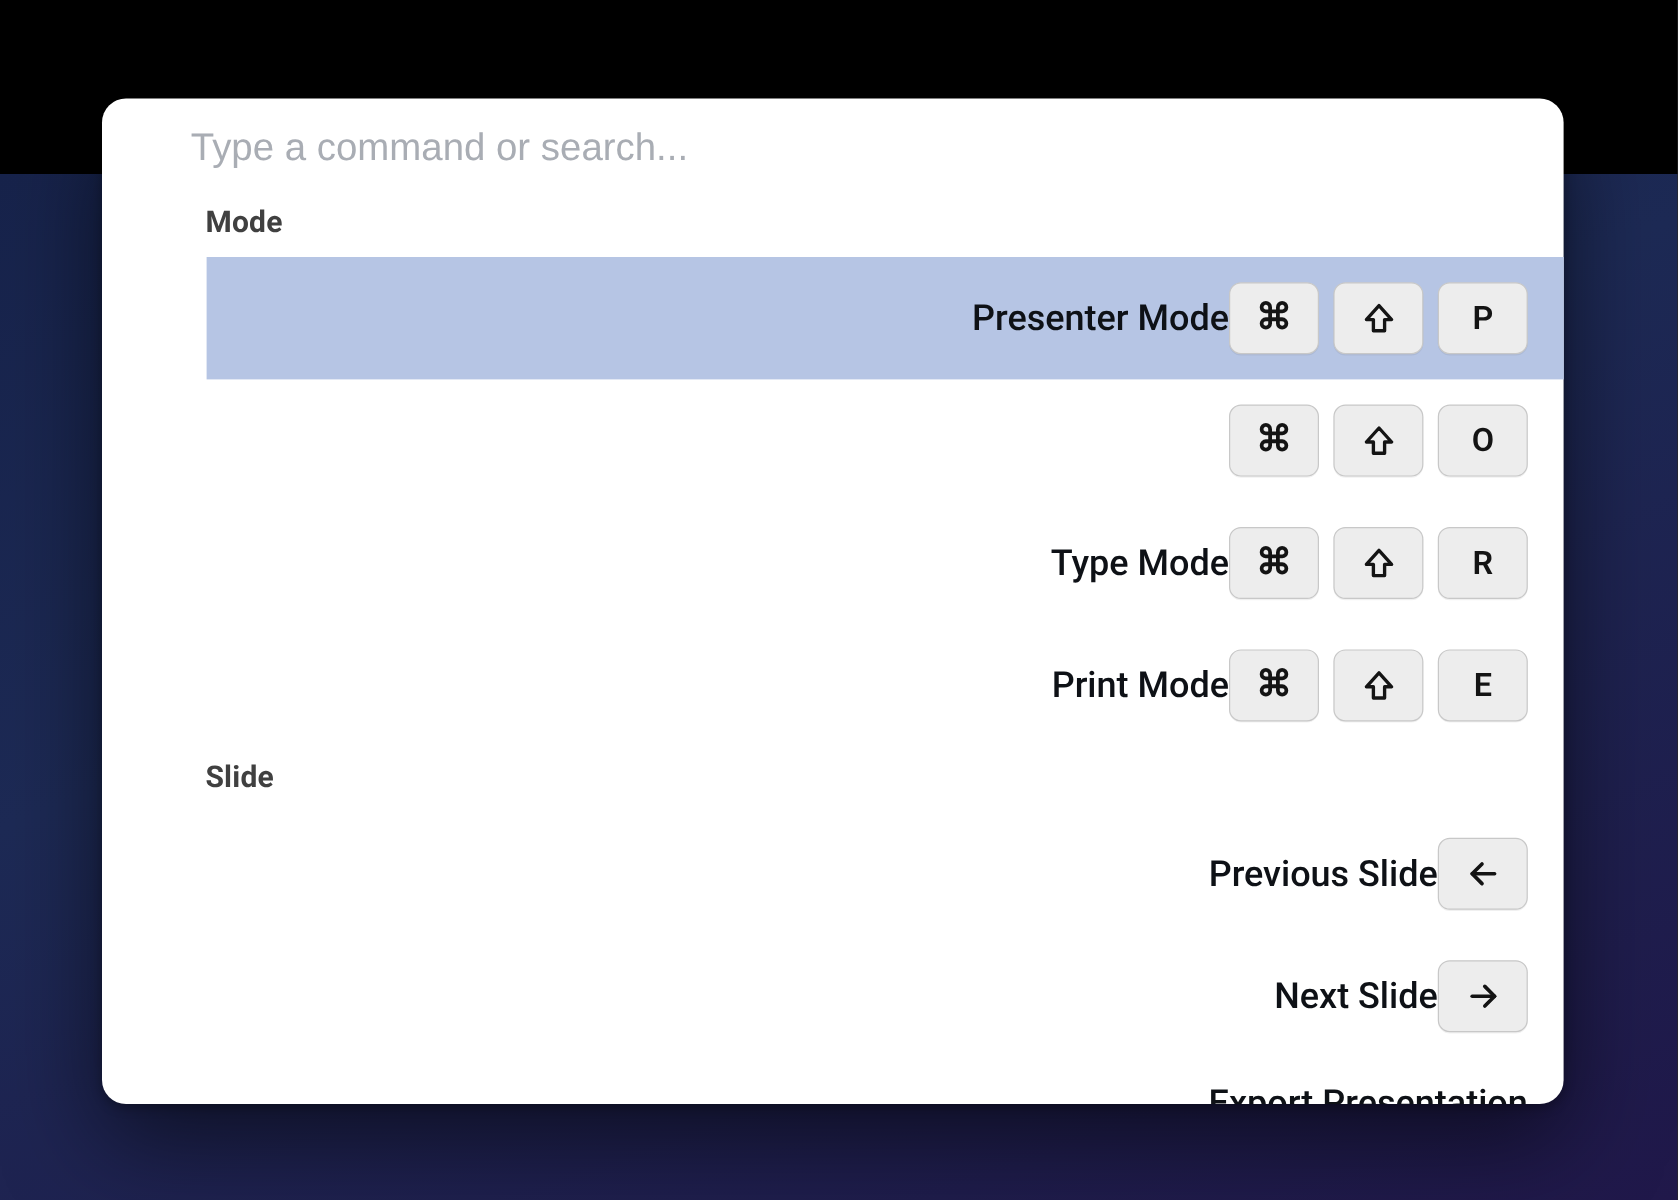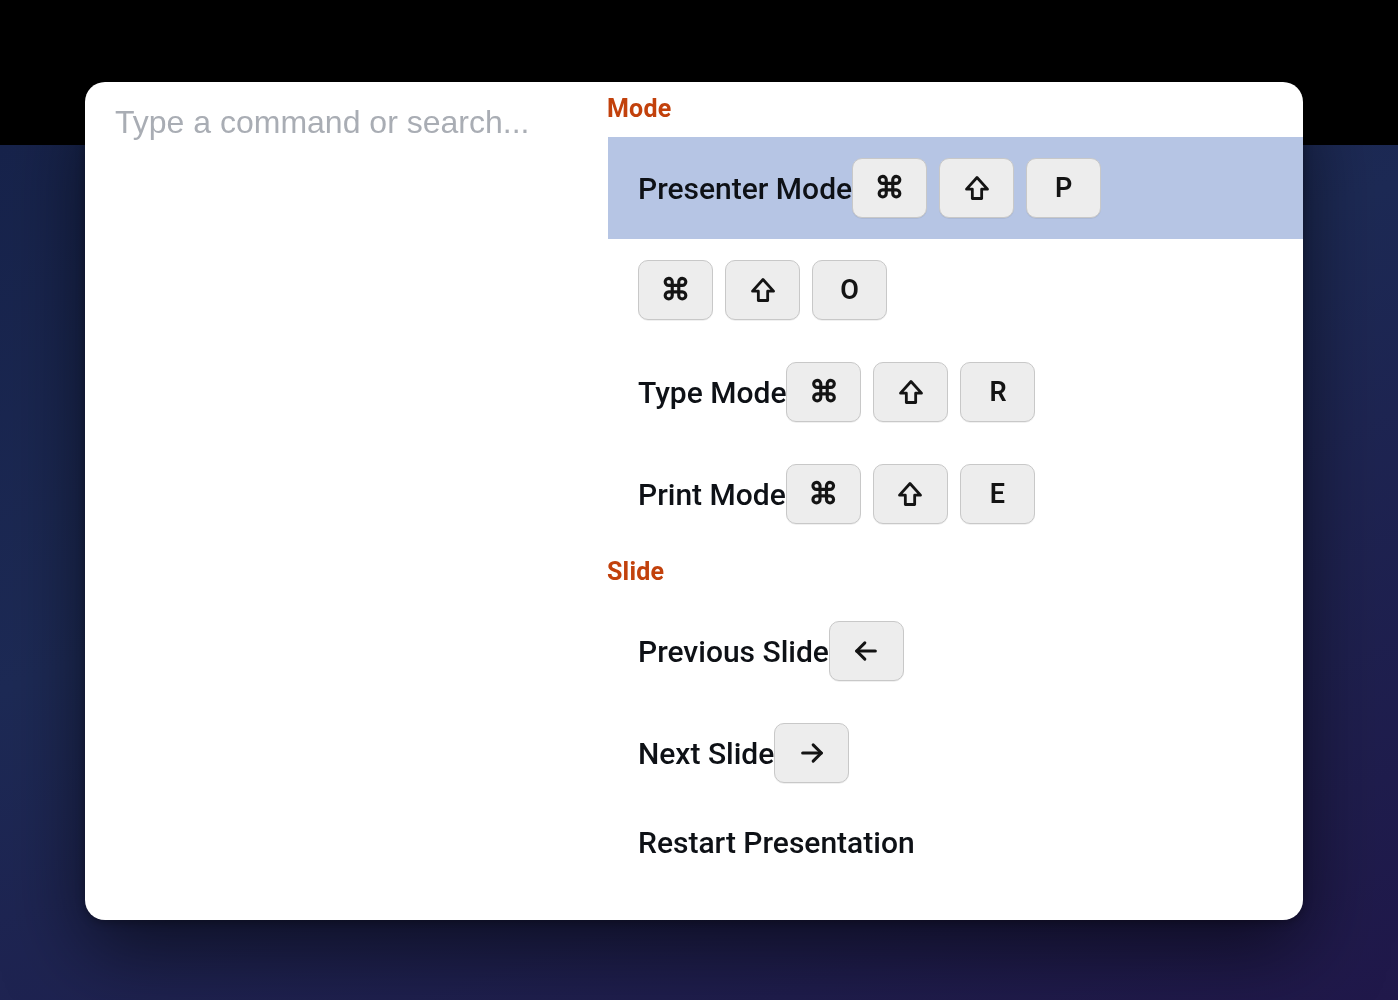--- a/index.html
+++ b/index.html
@@ -28,22 +28,23 @@
   .palette {
     position: absolute;
     left: 85px;
     right: 95px;
     top: 82px;
     bottom: 80px;
     background: #fff;
     border-radius: 20px;
     box-shadow: 0 30px 80px rgba(0,0,0,0.55), 0 2px 10px rgba(0,0,0,0.3);
     display: flex;
-    flex-direction: row;
+    flex-direction: column;
     overflow: hidden;
+    padding-left: 44px;
   }
   .search-row {
     padding: 22px 30px 18px 30px;
   }
   .search-input {
     width: 100%;
     border: none;
     outline: none;
     font-size: 32px;
     color: #111;
@@ -55,27 +56,27 @@
     font-weight: 400;
   }
   .list {
     flex: 1;
     overflow-y: auto;
   }
   .section-header {
     padding: 12px 30px 14px 42px;
     font-size: 25px;
     font-weight: 700;
-    color: #c2410c;
+    color: #404040;
     letter-spacing: 0.2px;
   }
   .item {
     display: flex;
     align-items: center;
-    justify-content: flex-start;
+    justify-content: flex-end;
     padding: 21px 30px 21px 30px;
     cursor: pointer;
     margin-left: 43px;
   }
   .item.selected {
     background: #b6c5e4;
   }
   .item-label {
     font-size: 30px;
     font-weight: 500;
@@ -188,17 +189,17 @@
         <div class="keys">
           <div class="key">
             <svg viewBox="0 0 24 24" fill="none" stroke-width="2.6" stroke-linecap="round" stroke-linejoin="round">
               <line x1="4" y1="12" x2="20" y2="12"></line>
               <polyline points="13 5 20 12 13 19"></polyline>
             </svg>
           </div>
         </div>
       </div>
       <div class="item">
-        <div class="item-label">Restart Presentation</div>
+        <div class="item-label">Export Presentation</div>
         <div class="keys"></div>
       </div>
     </div>
 </div>
 
 </body></html>

